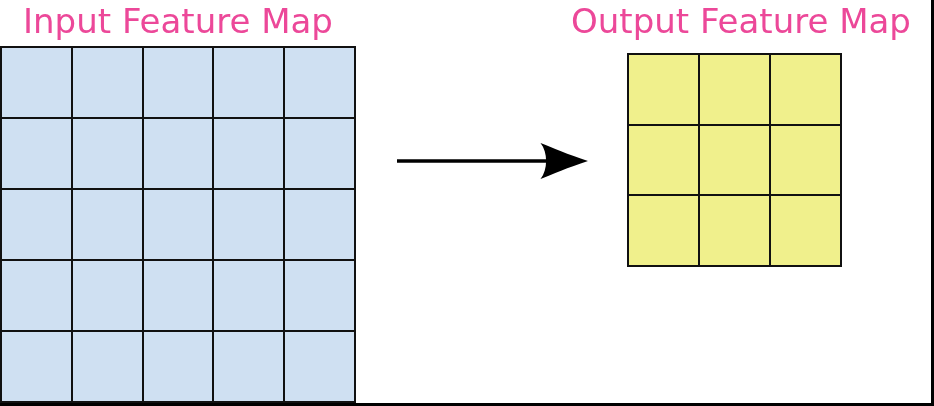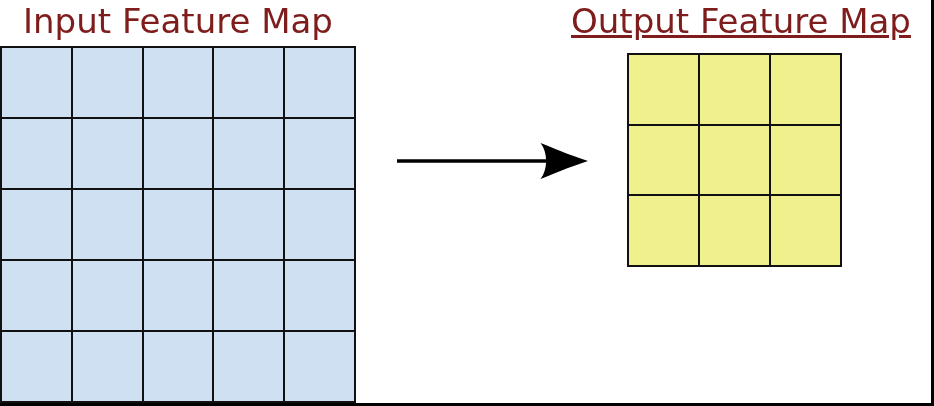--- a/index.html
+++ b/index.html
@@ -16,26 +16,26 @@
     border-right: 3px solid #000000;
     border-bottom: 3px solid #000000;
     box-sizing: border-box;
     overflow: hidden;
   }
   .map-title {
     position: absolute;
     top: 1px;
     font-size: 34px;
     line-height: 1.2;
-    color: #7f1d1d;
+    color: #ec4899;
     text-align: center;
     white-space: nowrap;
   }
   #input-title  { left: 0px;   width: 356px; }
-  #output-title { left: 571px; width: 330px; text-decoration: underline; }
+  #output-title { left: 571px; width: 330px; }
   .feature-grid {
     position: absolute;
     display: grid;
     box-sizing: border-box;
     padding: 2px;
     gap: 2px;
   }
   #input-grid {
     left: 0px;
     top: 46px;

